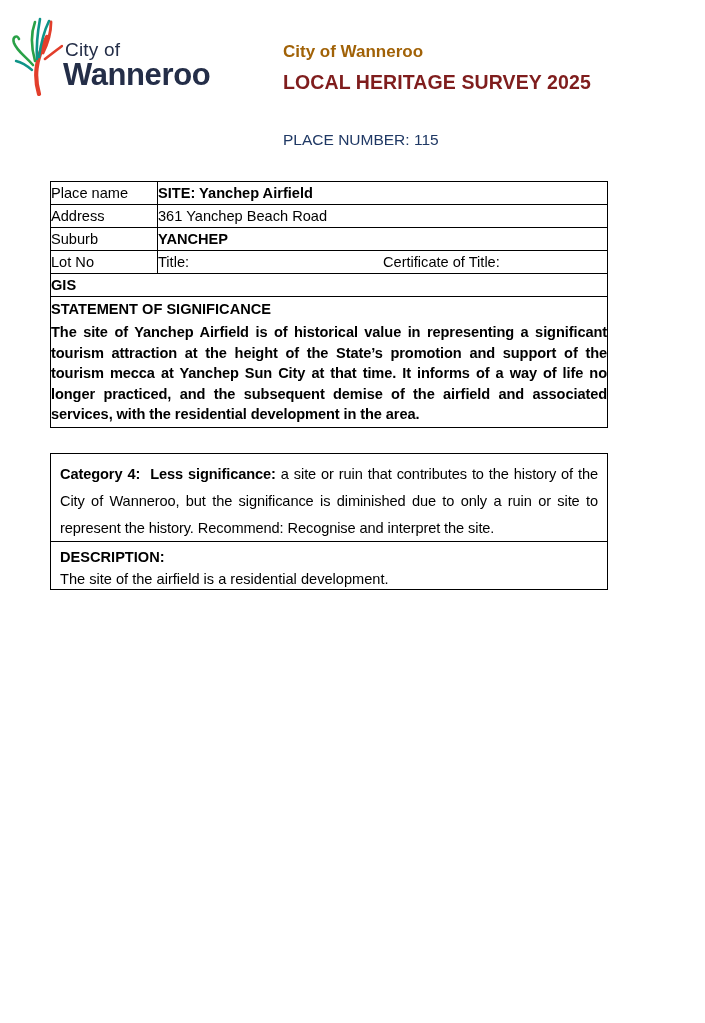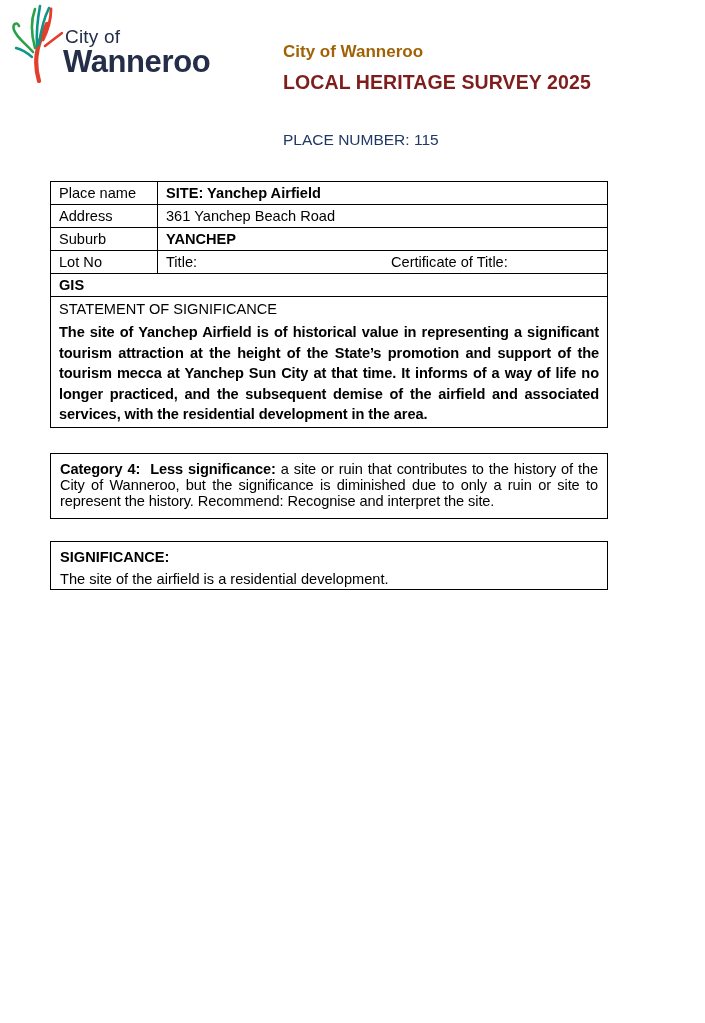--- a/index.html
+++ b/index.html
@@ -8,21 +8,21 @@
     position: relative;
     width: 705px;
     height: 1023px;
     background: #ffffff;
     font-family: "Liberation Sans", sans-serif;
     color: #000000;
     overflow: hidden;
   }
 
   
-  .logo { position: absolute; left: 8px; top: 0; width: 230px; height: 85px; }
+  .logo { position: absolute; left: 8px; top: 13px; width: 230px; height: 85px; }
   .logo svg { position: absolute; left: 0; top: 0; }
   .logo-cityof {
     position: absolute; left: 57px; top: 26px;
     font-size: 19px; font-weight: 500; color: #242E48; letter-spacing: 0.2px;
   }
   .logo-wanneroo {
     position: absolute; left: 55px; top: 44px;
     font-size: 31px; font-weight: 700; color: #242E48; letter-spacing: -0.4px;
   }
 
@@ -41,41 +41,41 @@
   }
 
   
   table.details {
     position: absolute; left: 50px; top: 181px;
     width: 558px; border-collapse: collapse;
     font-size: 14.6px; table-layout: fixed;
   }
   table.details td {
     border: 1px solid #000000;
-    padding: 2px 8px;
+    padding: 2px 0;
     height: 23px;
     vertical-align: middle;
   }
   td.lbl { width: 107px; }
   .bold { font-weight: 700; }
   .plan-span { display: inline-block; width: 225px; }
   td.gis-cell { height: 27px; margin-top: 32px; }
   td.sig-cell { padding: 6px 8px 9px 8px; height: auto; vertical-align: top; }
-  .sig-h { font-weight: 400; line-height: 21px; margin-bottom: 2px; }
+  .sig-h { font-weight: 700; line-height: 21px; margin-bottom: 2px; }
   .sig-p { text-align: justify; line-height: 20.5px; letter-spacing: -0.1px; font-weight: bold; }
 
   
   .box {
     position: absolute; left: 50px; width: 558px;
     border: 1px solid #000000; background: #ffffff;
   }
   .category-box {
     top: 453px; min-height: 66px;
     padding: 7px 9px 8px 9px;
-    font-size: 14.6px; line-height: 16px;
+    font-size: 14.6px; line-height: 27px;
     text-align: justify; letter-spacing: -0.1px;
   }
   .description-box {
     top: 541px; height: 49px;
     padding: 5px 9px;
     font-size: 14.6px;
   }
   .desc-h { font-weight: 700; line-height: 20px; margin-bottom: 2px; }
   .desc-p { line-height: 21px; }
 </style>
@@ -132,17 +132,17 @@
     </tr>
   </tbody>
     </table>
 
   <div class="box category-box">
     <span class="bold">Category 4:&nbsp; Less significance:</span>
     <span>a site or ruin that contributes to the history of the City of Wanneroo, but the significance is diminished due to only a ruin or site to represent the history. Recommend: Recognise and interpret the site.</span>
   </div>
 
   <div class="box description-box">
-    <div class="desc-h">SIGNIFICANCE:</div>
+    <div class="desc-h">DESCRIPTION:</div>
     <div class="desc-p">The site of the airfield is a residential development.</div>
   </div>
 
 </div>
 
 </body></html>

